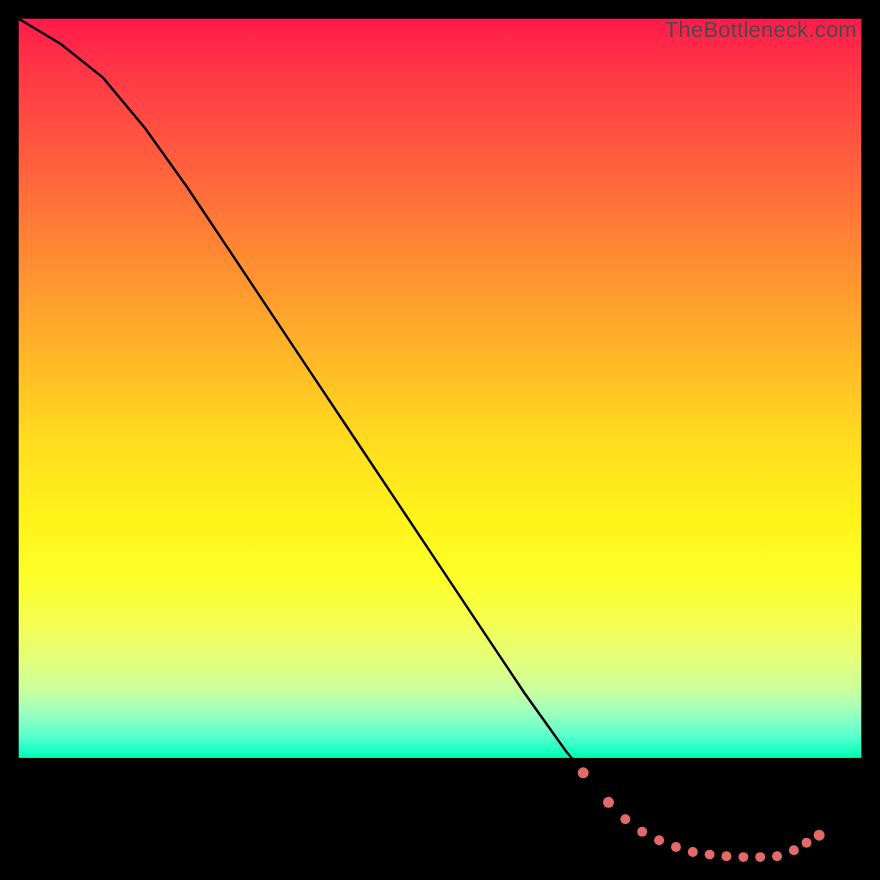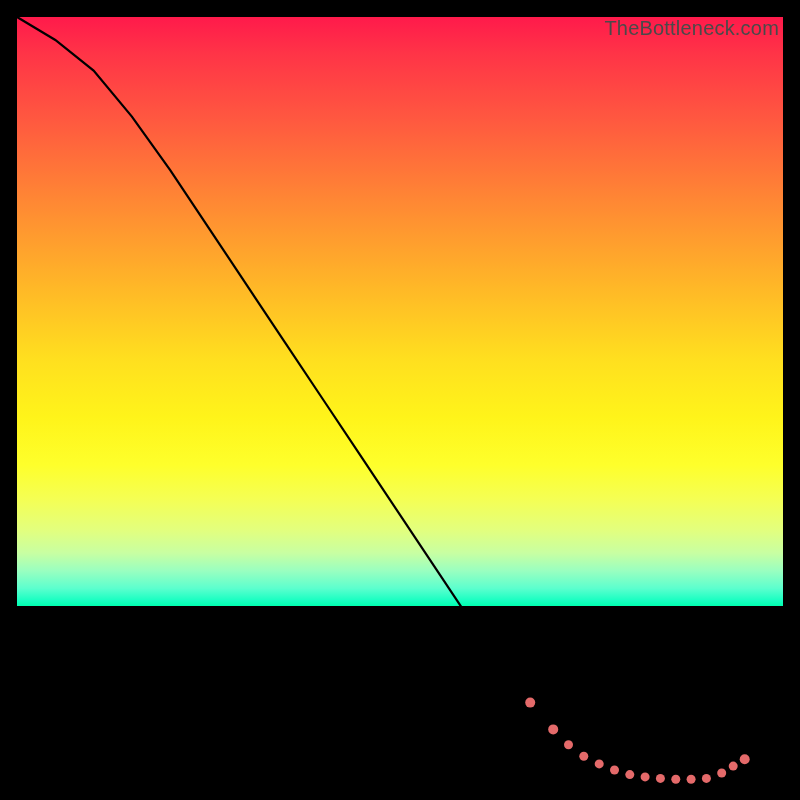--- a/index.html
+++ b/index.html
@@ -15,21 +15,21 @@
     position: relative;
     width: 800px;
     height: 800px;
     background: #000;
   }
   .plot {
     position: absolute;
     left: 17px;
     top: 17px;
     width: 766px;
-    height: 589px;
+    height: 672px;
     background: linear-gradient(
       to bottom,
       #ff1a4b 0%,
       #ff3347 6%,
       #ff5740 17%,
       #ff8a33 32%,
       #ffb827 46%,
       #ffdf1f 58%,
       #fff41a 68%,
       #feff2b 76%,

